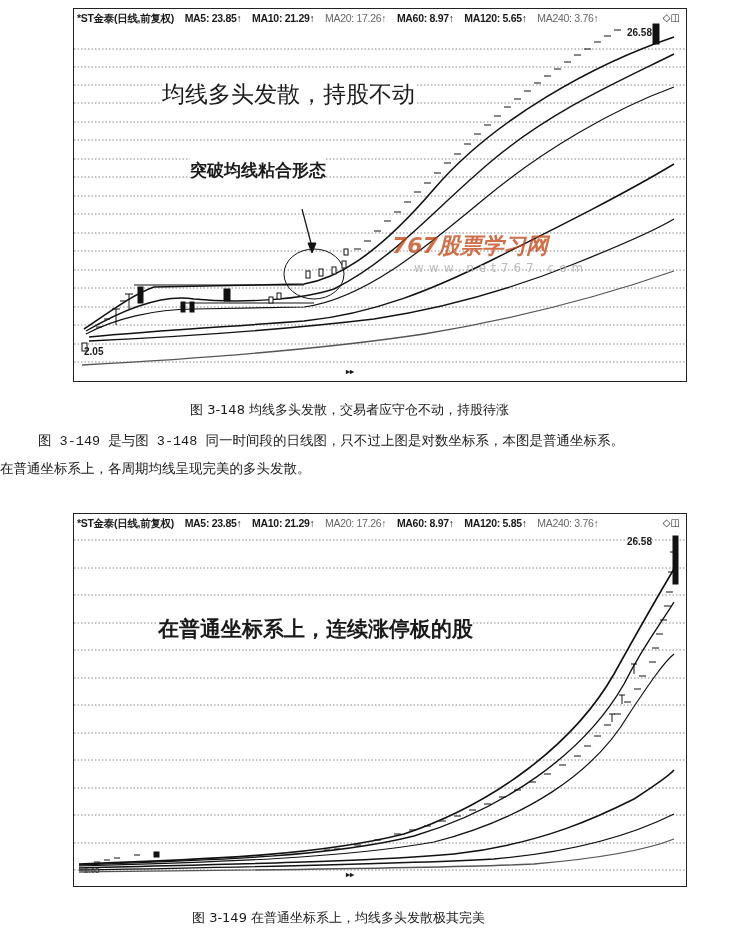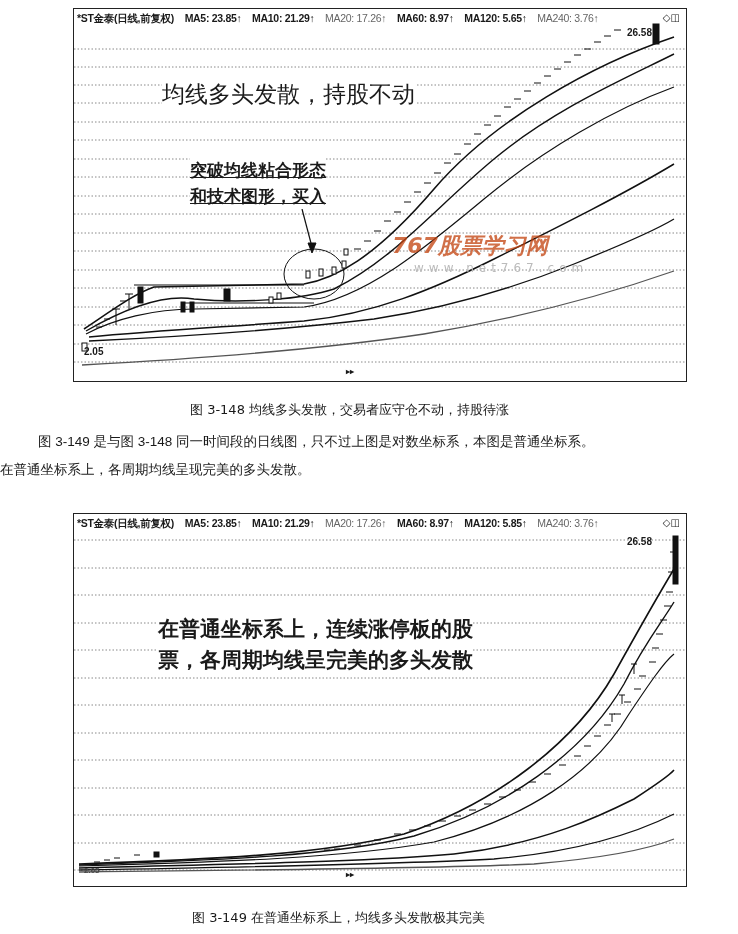--- a/index.html
+++ b/index.html
@@ -6,27 +6,27 @@
   body { width:738px; height:934px; position:relative; overflow:hidden; font-family:"DejaVu Serif", serif; color:#1a1a1a; }
   .chart { position:absolute; left:73px; width:612px; border:1.5px solid #222; background:#fff; overflow:hidden; }
   .chart svg { position:absolute; left:0; top:0; }
   .hdr { position:absolute; left:3px; top:3px; font-family:"Liberation Sans", sans-serif; font-size:10.5px; font-weight:bold; white-space:nowrap; letter-spacing:-0.3px; }
   .hdr span { margin-right:8px; }
   .hdr .gray { color:#666; font-weight:normal; }
   .ctl { position:absolute; right:6px; top:3px; font-size:10px; font-family:"DejaVu Sans", sans-serif; }
   .pricetag { position:absolute; font-family:"Liberation Sans", sans-serif; font-size:10px; font-weight:bold; }
   .annot { position:absolute; font-family:"DejaVu Sans", sans-serif; background:#fff; white-space:nowrap; }
   .annot.big { font-size:23px; }
-  .annot.mid { font-size:17px; font-weight:bold; line-height:26px;text-decoration:underline; }
+  .annot.mid { font-size:17px; font-weight:bold; line-height:26px; }
   .annot.big2 { font-size:21px; line-height:31px; font-weight:bold; }
   .wm { position:absolute; font-family:"DejaVu Sans", sans-serif; pointer-events:none; }
   .wm .t { color:#c2410c; font-size:22px; font-weight:bold; font-style:italic; opacity:0.75; }
   .wm .u { color:#bbb; font-size:12px; letter-spacing:5px;margin-left:22px; }
   .caption { position:absolute; font-family:"DejaVu Sans", sans-serif; font-size:13px; white-space:nowrap;margin-left:12px; }
-  .para { position:absolute; left:0; width:648px; font-family:Liberation Sans, sans-serif; font-size:13.5px; line-height:28px; }
+  .para { position:absolute; left:0; width:648px; font-family:Liberation Mono, monospace; font-size:13.5px; line-height:28px; }
   .para p { margin:0; }
 </style>
 </head>
 <body>
 
 <div class="chart" style="top:8px; height:372px;">
   <svg width="612" height="372">
     <g stroke="#888" stroke-width="1" stroke-dasharray="1.5,2">
       <line x1="0" y1="40" x2="612" y2="40"></line>
         <line x1="0" y1="58" x2="612" y2="58"></line>
@@ -121,21 +121,20 @@
     <span>MA60: 8.97↑</span>
     <span>MA120: 5.65↑</span>
     <span class="gray">MA240: 3.76↑</span>
   </div>
   <div class="ctl">◇◫</div>
   <div class="pricetag" style="right:34px; top:18px;">26.58</div>
   <div class="pricetag" style="left:10px; top:337px;">2.05</div>
   <div class="annot big" style="left:88px; top:70px;">均线多头发散，持股不动</div>
   <div class="annot mid" style="left:116px; top:148px;">
     <div>突破均线粘合形态</div>
-    <div>和技术图形，买入</div>
   </div>
   <div class="wm" style="left:318px; top:222px;">
     <div class="t">767股票学习网</div>
     <div class="u">www.net767.com</div>
   </div>
   <div class="pricetag" style="left:272px; top:358px; font-size:8px;">▸▸</div>
 </div>
 
 <div class="caption" style="left:178px; top:401px;">图 3-148    均线多头发散，交易者应守仓不动，持股待涨</div>
 
@@ -224,18 +223,17 @@
     <span class="gray">MA20: 17.26↑</span>
     <span>MA60: 8.97↑</span>
     <span>MA120: 5.85↑</span>
     <span class="gray">MA240: 3.76↑</span>
   </div>
   <div class="ctl">◇◫</div>
   <div class="pricetag" style="right:34px; top:22px;">26.58</div>
   <div class="pricetag" style="left:10px; top:352px; font-size:8px; color:#444;">2.05</div>
   <div class="annot big2" style="left:84px; top:100px;">
     <div>在普通坐标系上，连续涨停板的股</div>
-    <div>票，各周期均线呈完美的多头发散</div>
   </div>
   <div class="pricetag" style="left:272px; top:356px; font-size:8px;">▸▸</div>
 </div>
 
 <div class="caption" style="left:180px; top:909px;">图 3-149    在普通坐标系上，均线多头发散极其完美</div>
 
 </body></html>

